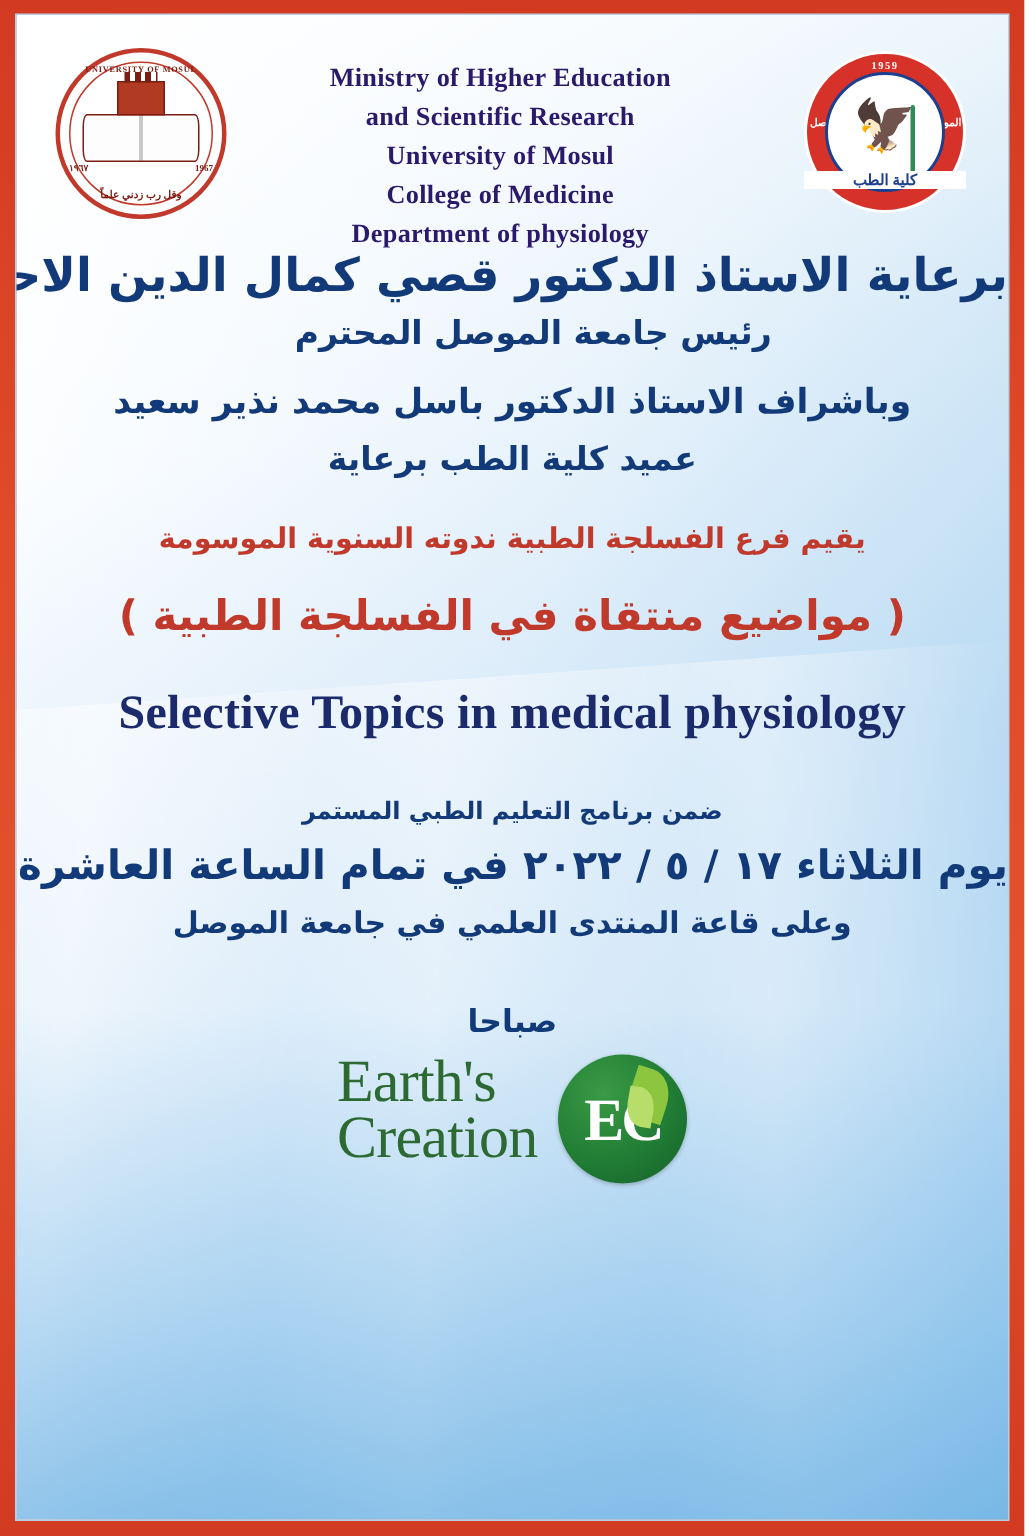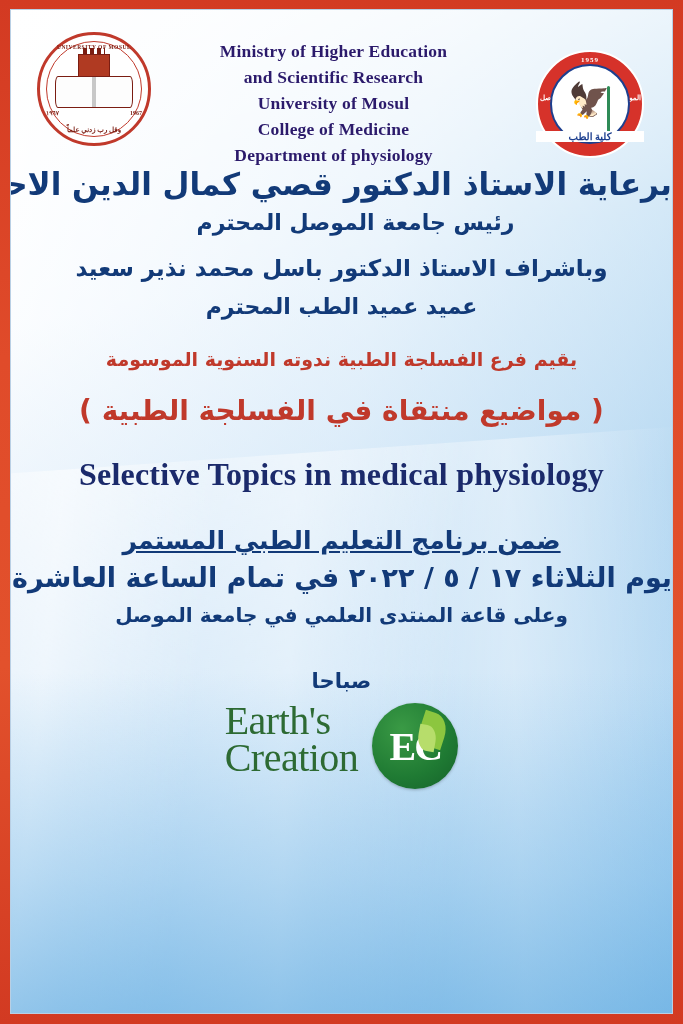--- a/index.html
+++ b/index.html
@@ -161,21 +161,20 @@
   .seal-left .yr-l { left: 9px; }
   .seal-left .yr-r { right: 9px; }
 
   
   .seal-right {
     position: absolute;
     right: 28px;
     top: 24px;
     width: 108px;
     height: 108px;
-    margin-top: 16px;
   }
   .seal-right .outer {
     position: absolute;
     inset: 0;
     border-radius: 50%;
     background: #d6322a;
     border: 2px solid #ffffff;
   }
   .seal-right .inner-circle {
     position: absolute;
@@ -294,24 +293,23 @@
     margin-top: 22px;
     text-align: center;
     font-family: "Liberation Serif", serif;
     font-weight: bold;
     font-size: 32px;
     color: #1b2a6b;
     letter-spacing: 0.2px;
   }
   .cme {
     margin-top: 30px;
-    font-size: 25px;
+    font-size: 16px;
     line-height: 36px;
     color: #123a78;
-    text-decoration: underline;
   }
   .when {
     font-size: 27px;
     line-height: 38px;
     color: #123a78;
   }
   .where {
     font-size: 20px;
     line-height: 36px;
     color: #123a78;
@@ -423,21 +421,21 @@
             <div class="rod"></div>
           </div>
           <div class="ar-bottom">كلية الطب</div>
         </div>
       </div>
 
       <div class="ar patron">
         <div class="l1">برعاية الاستاذ الدكتور قصي كمال الدين الاحمدي</div>
         <div class="l2">رئيس جامعة الموصل المحترم</div>
         <div class="l3">وباشراف الاستاذ الدكتور باسل محمد نذير سعيد</div>
-        <div class="l4">عميد عميد الطب المحترم</div>
+        <div class="l4">عميد كلية الطب برعاية</div>
       </div>
 
       <div class="ar hosting">يقيم فرع الفسلجة الطبية ندوته السنوية الموسومة</div>
       <div class="ar title-ar">( مواضيع منتقاة في الفسلجة الطبية )</div>
       <div class="title-en">Selective Topics in medical physiology</div>
 
       <div class="ar cme">ضمن برنامج التعليم الطبي المستمر</div>
       <div class="ar when">يوم الثلاثاء ١٧ / ٥ / ٢٠٢٢ في تمام الساعة العاشرة صباحاً</div>
       <div class="ar where">وعلى قاعة المنتدى العلمي  في جامعة الموصل</div>
 

